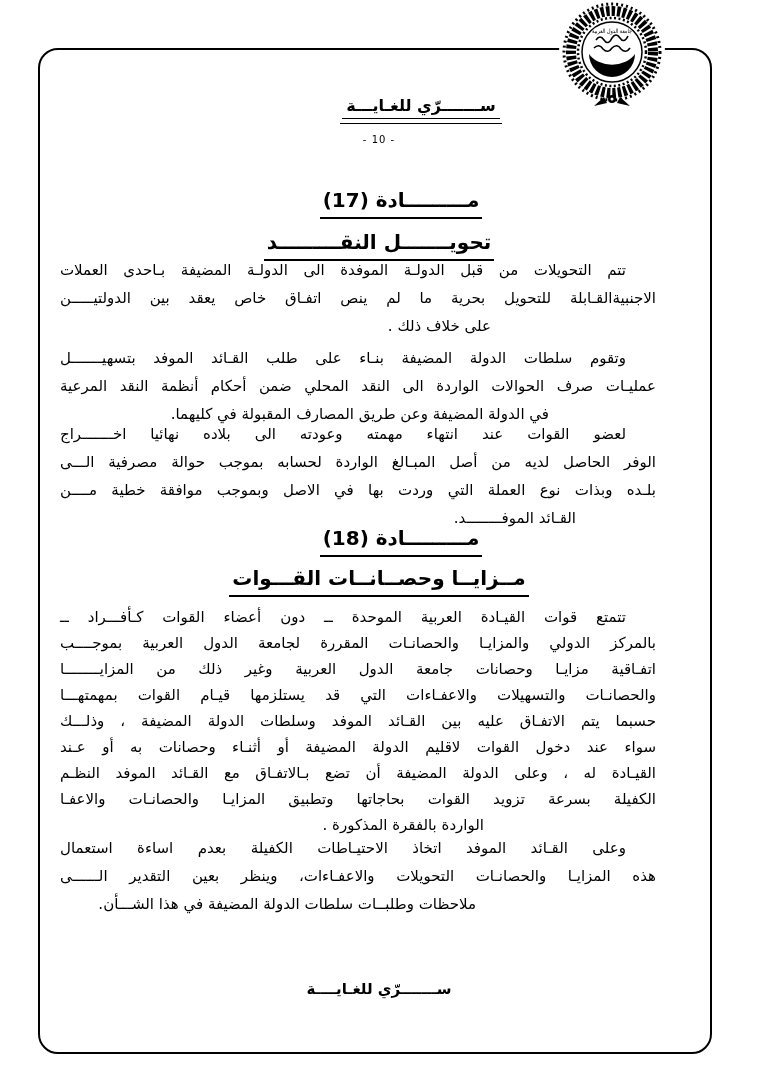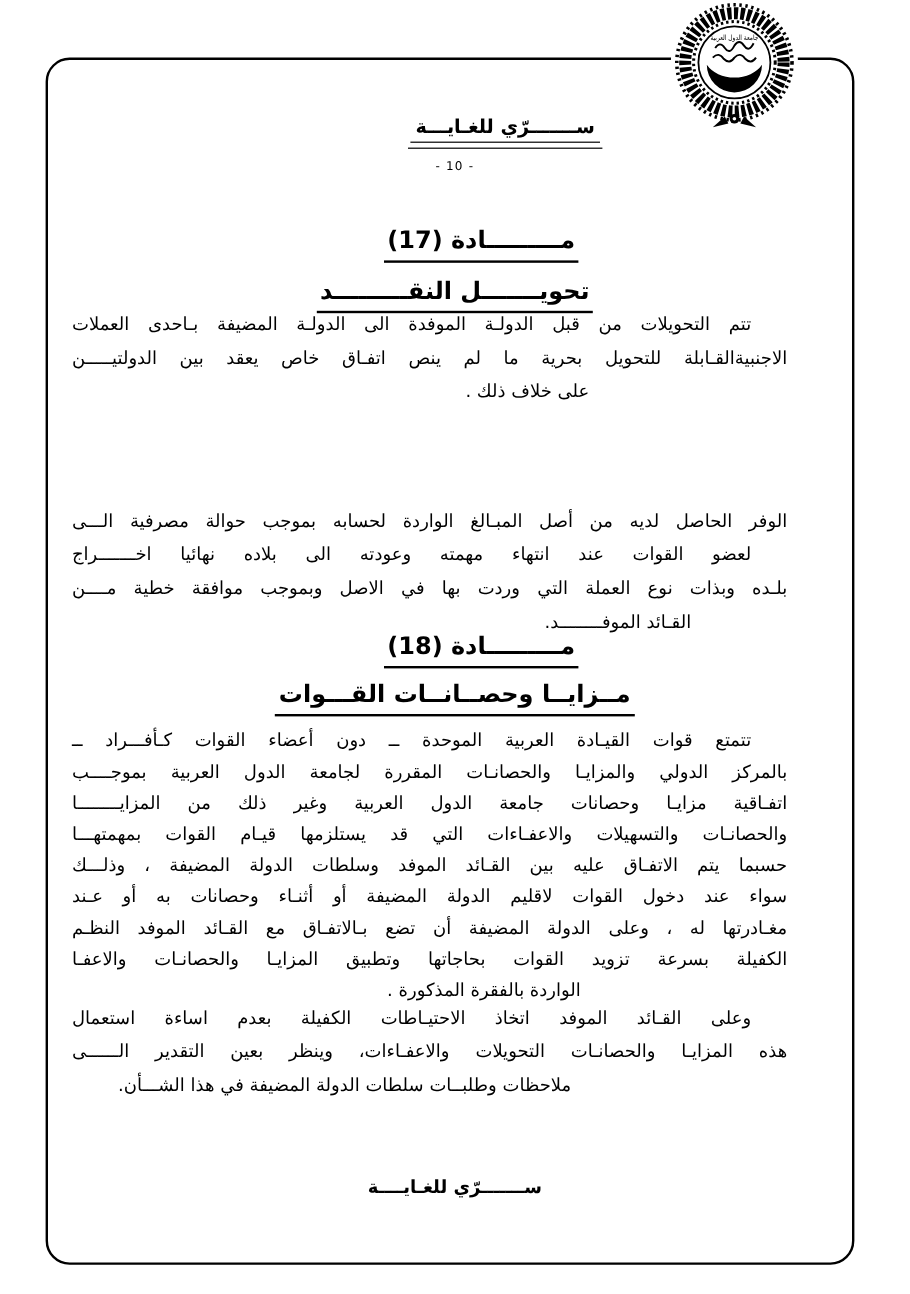--- a/index.html
+++ b/index.html
@@ -71,44 +71,49 @@
   <div class="center-row art-title" style="top:230px">
     <span class="hd-underline">تحويـــــــل  النقـــــــــد</span>
   </div>
 
   <div class="p lh28" style="top:256px">
     <div class="line first">تتم التحويلات من قبل الدولـة الموفدة الى الدولـة المضيفة بـاحدى العملات</div>
     <div class="line">الاجنبيةالقـابلة للتحويل بحرية ما لم ينص اتفـاق خاص يعقد بين الدولتيـــــن</div>
     <div class="line last dx165">على خلاف ذلك .</div>
   </div>
 
+  <div class="p lh28" style="top:344px">
+    <div class="line first">وتقوم سلطات الدولة المضيفة بنـاء على طلب القـائد الموفد بتسهيـــــــل</div>
+    <div class="line">عمليـات صرف الحوالات الواردة الى النقد المحلي ضمن أحكام أنظمة النقد المرعية</div>
+    <div class="line last dx107">في الدولة المضيفة وعن طريق المصارف المقبولة في كليهما.</div>
+  </div>
 
   <div class="p lh28" style="top:420px">
+    <div class="line first">لعضو القوات عند انتهاء مهمته وعودته الى بلاده نهائيا اخـــــــراج</div>
     <div class="line">الوفر الحاصل لديه من أصل المبـالغ الواردة لحسابه بموجب حوالة مصرفية الـــى</div>
-    <div class="line first">لعضو القوات عند انتهاء مهمته وعودته الى بلاده نهائيا اخـــــــراج</div>
     <div class="line">بلـده وبذات نوع العملة التي وردت بها في الاصل وبموجب موافقة خطية مــــن</div>
     <div class="line last dx80">القـائد الموفــــــــد.</div>
   </div>
 
   <div class="center-row art-head" style="top:526px">
     <span class="hd-underline shift22">مـــــــــادة  (18)</span>
   </div>
 
   <div class="center-row art-title" style="top:566px">
     <span class="hd-underline">مــزايــا  وحصــانــات  القـــوات</span>
   </div>
 
   <div class="p lh26" style="top:604px">
     <div class="line first">تتمتع قوات القيـادة العربية الموحدة ــ دون أعضاء القوات كـأفـــراد ــ</div>
     <div class="line">بالمركز الدولي والمزايـا والحصانـات المقررة لجامعة الدول العربية بموجــــب</div>
     <div class="line">اتفـاقية مزايـا وحصانات جامعة الدول العربية وغير ذلك من المزايــــــــا</div>
     <div class="line">والحصانـات والتسهيلات والاعفـاءات التي قد يستلزمها قيـام القوات بمهمتهـــا</div>
     <div class="line">حسبما يتم الاتفـاق عليه بين القـائد الموفد وسلطات الدولة المضيفة ، وذلـــك</div>
     <div class="line">سواء عند دخول القوات لاقليم الدولة المضيفة أو أثنـاء وحصانات به أو عـند</div>
-    <div class="line">مغـادرتها له ، وعلى الدولة المضيفة أن تضع بـالاتفـاق مع القـائد الموفد النظـم</div>
+    <div class="line">القيـادة له ، وعلى الدولة المضيفة أن تضع بـالاتفـاق مع القـائد الموفد النظـم</div>
     <div class="line">الكفيلة بسرعة تزويد القوات بحاجاتها وتطبيق المزايـا والحصانـات والاعفـا</div>
     <div class="line last dx172">الواردة بالفقرة المذكورة .</div>
   </div>
 
   <div class="p lh28" style="top:834px">
     <div class="line first">وعلى القـائد الموفد اتخاذ الاحتيـاطات الكفيلة بعدم اساءة استعمال</div>
     <div class="line">هذه المزايـا والحصانـات التحويلات والاعفـاءات، وينظر بعين التقدير الــــــى</div>
     <div class="line last dx180">ملاحظات وطلبــات سلطات الدولة المضيفة في هذا الشـــأن.</div>
   </div>
 

